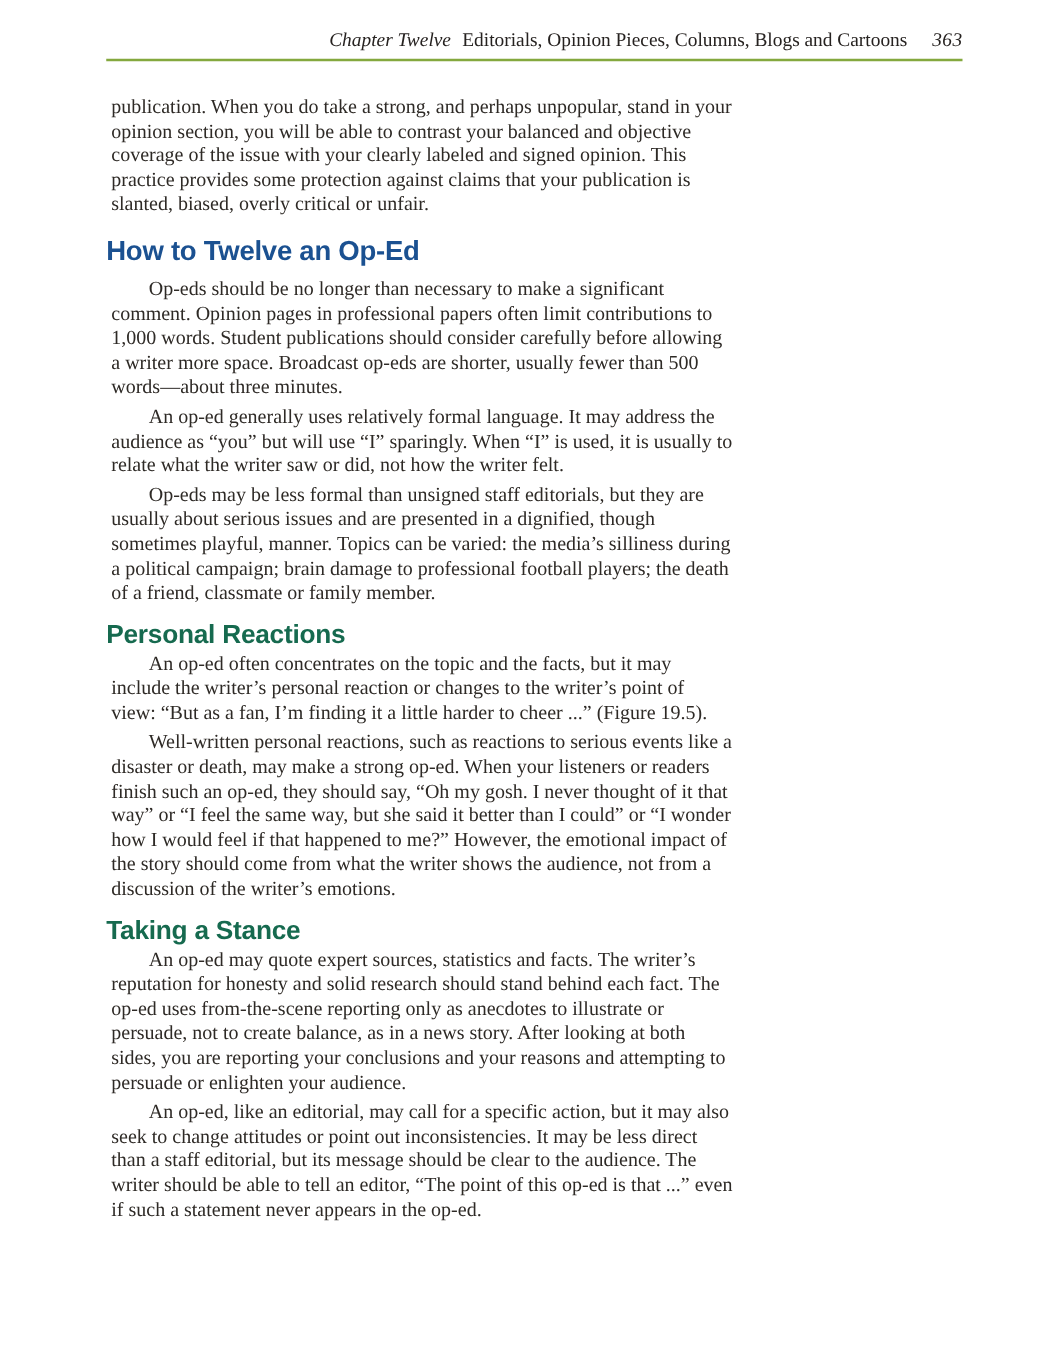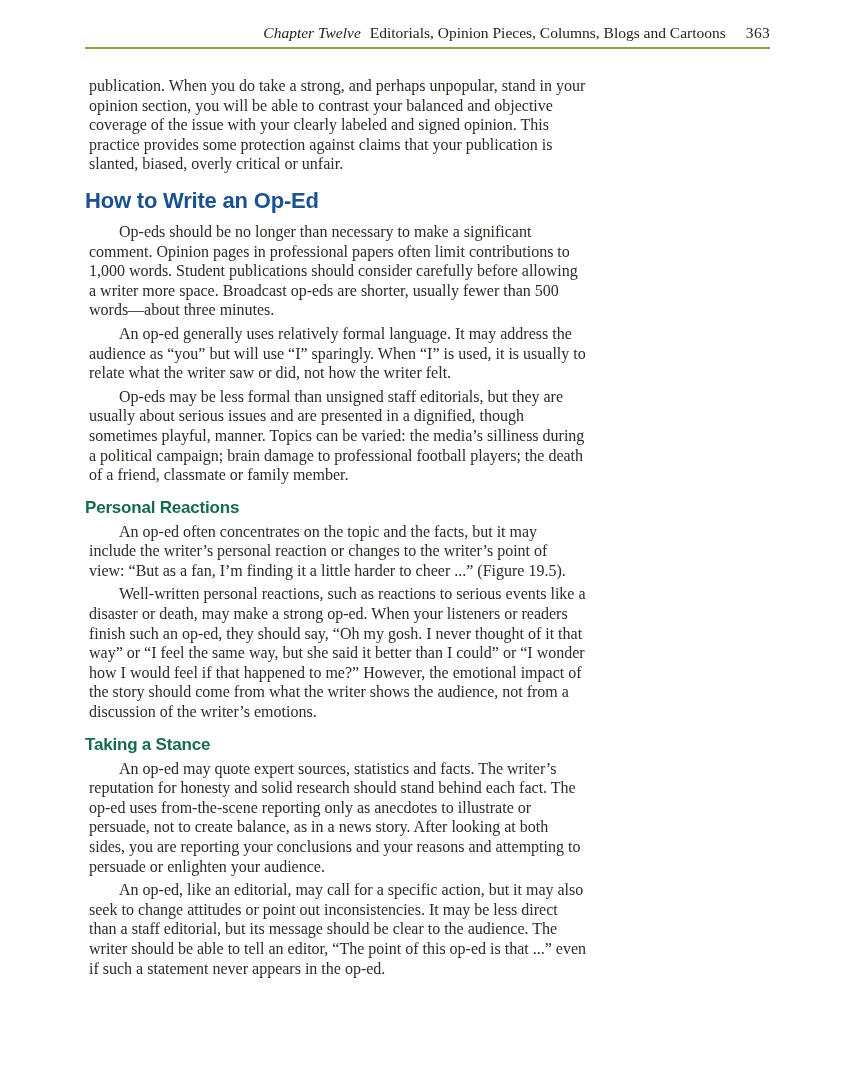--- a/index.html
+++ b/index.html
@@ -32,20 +32,21 @@
   }
   .chapter-label {
     font-style: italic;
     margin-right: 9px;
   }
   .chapter-title {
     margin-right: 20px;
   }
   .page-number {
     letter-spacing: 0.3px;
+    font-style: italic;
   }
   
   .body-column {
     position: absolute;
     top: 72px;
     left: 85px;
     width: 505px;
     font-size: 16px;
     line-height: 19.6px;
     text-align: left;
@@ -63,21 +64,21 @@
     font-weight: bold;
     font-size: 22px;
     line-height: 26px;
     color: #1b5191;
     letter-spacing: -0.2px;
   }
   .sub-heading {
     margin: 12px 0 4px 0;
     font-family: "Liberation Sans", "DejaVu Sans", sans-serif;
     font-weight: bold;
-    font-size: 17px;
+    font-size: 21px;
     line-height: 21px;
     color: #166a4f;
     letter-spacing: -0.2px;
   }
   
   .page-footer {
     position: absolute;
     top: 1045px;
     left: 87px;
     font-family: "Liberation Sans", "DejaVu Sans", sans-serif;
@@ -94,21 +95,21 @@
   <header class="page-header">
     <span class="chapter-label">Chapter Twelve</span>
     <span class="chapter-title">Editorials, Opinion Pieces, Columns, Blogs and Cartoons</span>
     <span class="page-number">363</span>
   </header>
 
   <main class="body-column">
 
     <p class="para no-indent">publication. When you do take a strong, and perhaps unpopular, stand in your opinion section, you will be able to contrast your balanced and objective coverage of the issue with your clearly labeled and signed opinion. This practice provides some protection against claims that your publication is slanted, biased, overly critical or unfair.</p>
 
-    <h1 class="main-heading">How to Write an Op-Ed</h1>
+    <h1 class="main-heading">How to Twelve an Op-Ed</h1>
 
     <p class="para">Op-eds should be no longer than necessary to make a significant comment. Opinion pages in professional papers often limit contributions to 1,000 words. Student publications should consider carefully before allowing a writer more space. Broadcast op-eds are shorter, usually fewer than 500 words—about three minutes.</p>
     <p class="para">An op-ed generally uses relatively formal language. It may address the audience as “you” but will use “I” sparingly. When “I” is used, it is usually to relate what the writer saw or did, not how the writer felt.</p>
     <p class="para">Op-eds may be less formal than unsigned staff editorials, but they are usually about serious issues and are presented in a dignified, though sometimes playful, manner. Topics can be varied: the media’s silliness during a political campaign; brain damage to professional football players; the death of a friend, classmate or family member.</p>
 
     <h2 class="sub-heading">Personal Reactions</h2>
 
     <p class="para">An op-ed often concentrates on the topic and the facts, but it may include the writer’s personal reaction or changes to the writer’s point of view: “But as a fan, I’m finding it a little harder to cheer ...” (Figure 19.5).</p>
     <p class="para">Well-written personal reactions, such as reactions to serious events like a disaster or death, may make a strong op-ed. When your listeners or readers finish such an op-ed, they should say, “Oh my gosh. I never thought of it that way” or “I feel the same way, but she said it better than I could” or “I wonder how I would feel if that happened to me?” However, the emotional impact of the story should come from what the writer shows the audience, not from a discussion of the writer’s emotions.</p>
 

